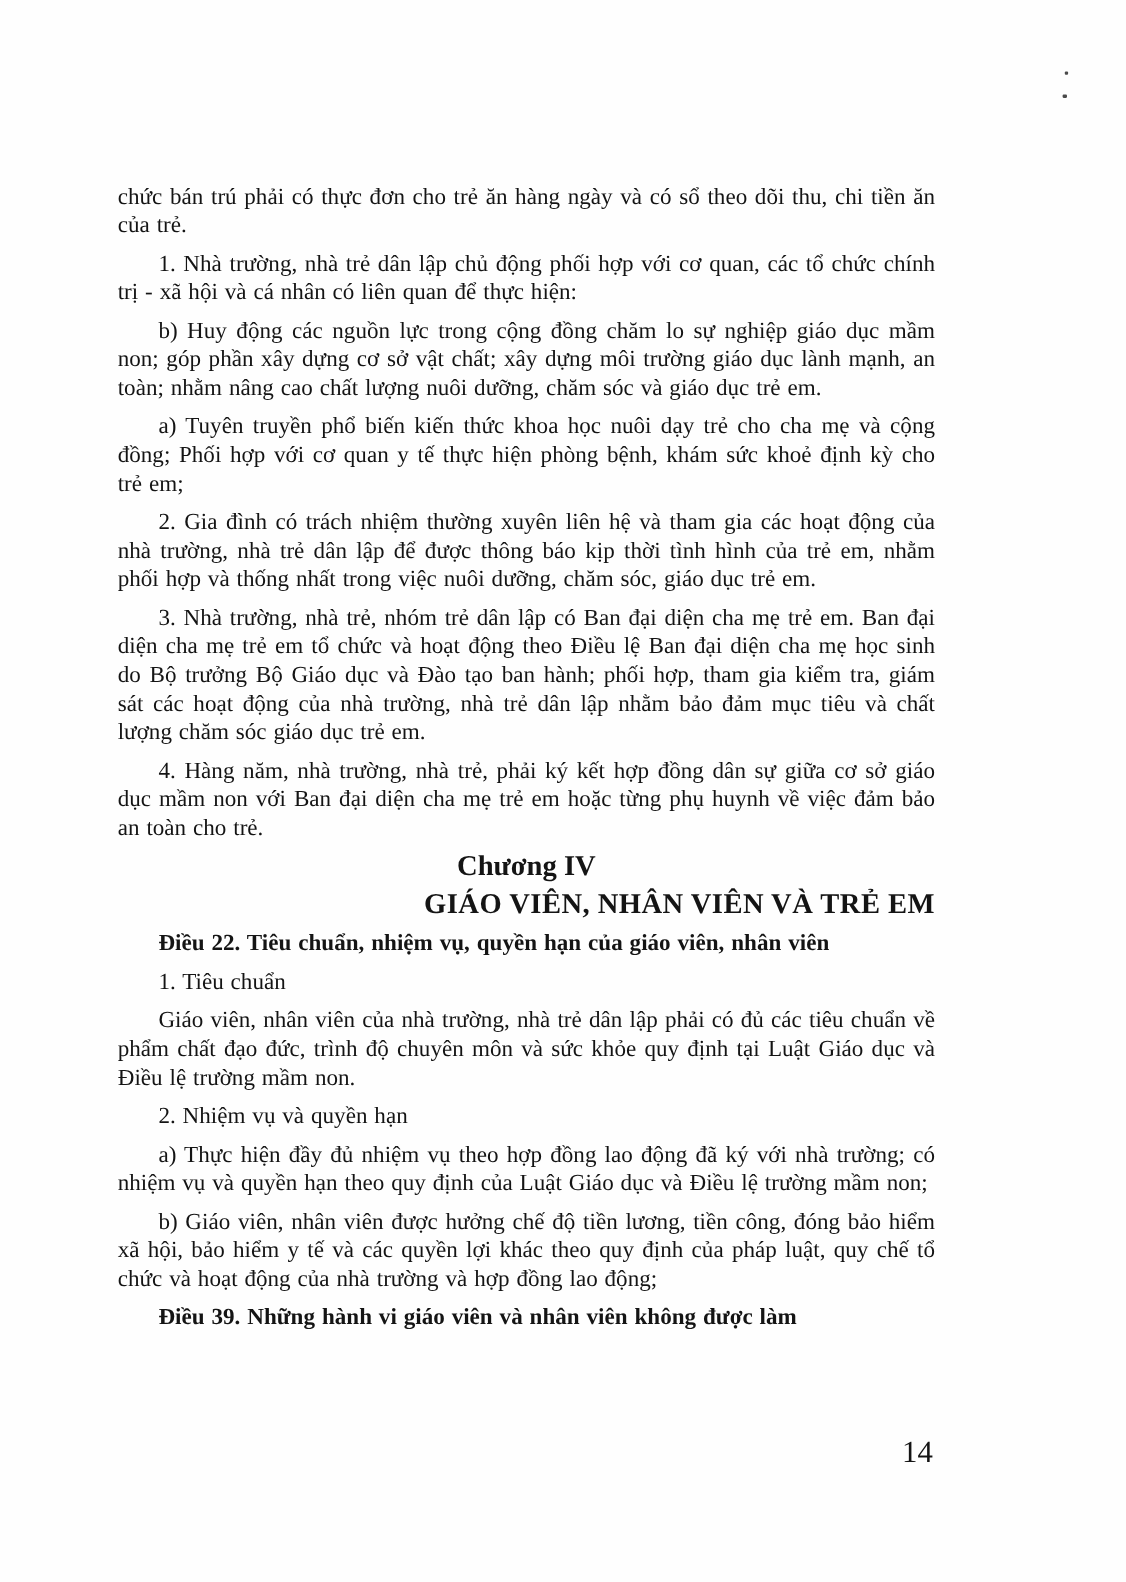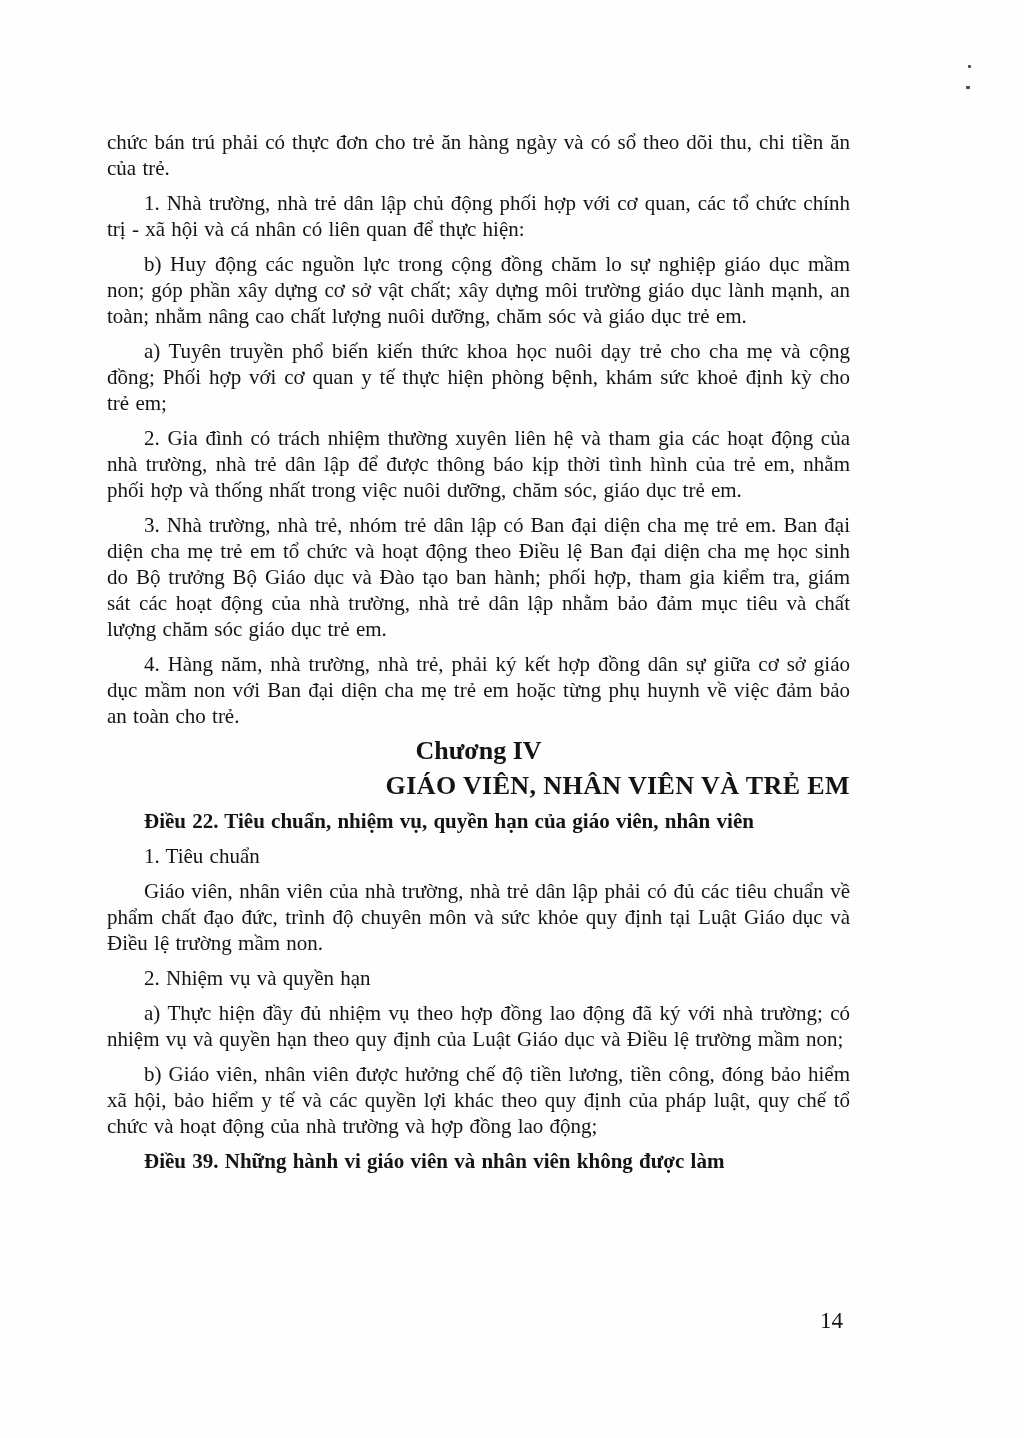--- a/index.html
+++ b/index.html
@@ -29,20 +29,21 @@
   .para {
     font-size: 21px;
     line-height: 26px;
     text-align: justify;
     margin: 0 0 9px 0;
     text-indent: 37px;
     word-spacing: 1px;
   }
   .no-indent {
     text-indent: 0;
+    margin-top: 36px;
   }
   .heading {
     font-weight: bold;
   }
   .center-line {
     font-size: 26px;
     line-height: 26px;
     font-weight: bold;
     text-align: center;
     margin: 3px 0 9px 0;
@@ -50,21 +51,21 @@
   }
   .chapter-title {
     margin-top: 8px;
     letter-spacing: 0.4px;
     text-align: right;
   }
   .page-number {
     position: absolute;
     left: 820px;
     top: 1308px;
-    font-size: 23px;
+    font-size: 28px;
     line-height: 26px;
   }
   .speck {
     position: absolute;
     background: #4a4a4a;
     border-radius: 1px;
   }
   .speck1 { left: 968px; top: 65px; width: 3px; height: 3px; }
   .speck2 { left: 966px; top: 86px; width: 4px; height: 3px; }
 </style>

